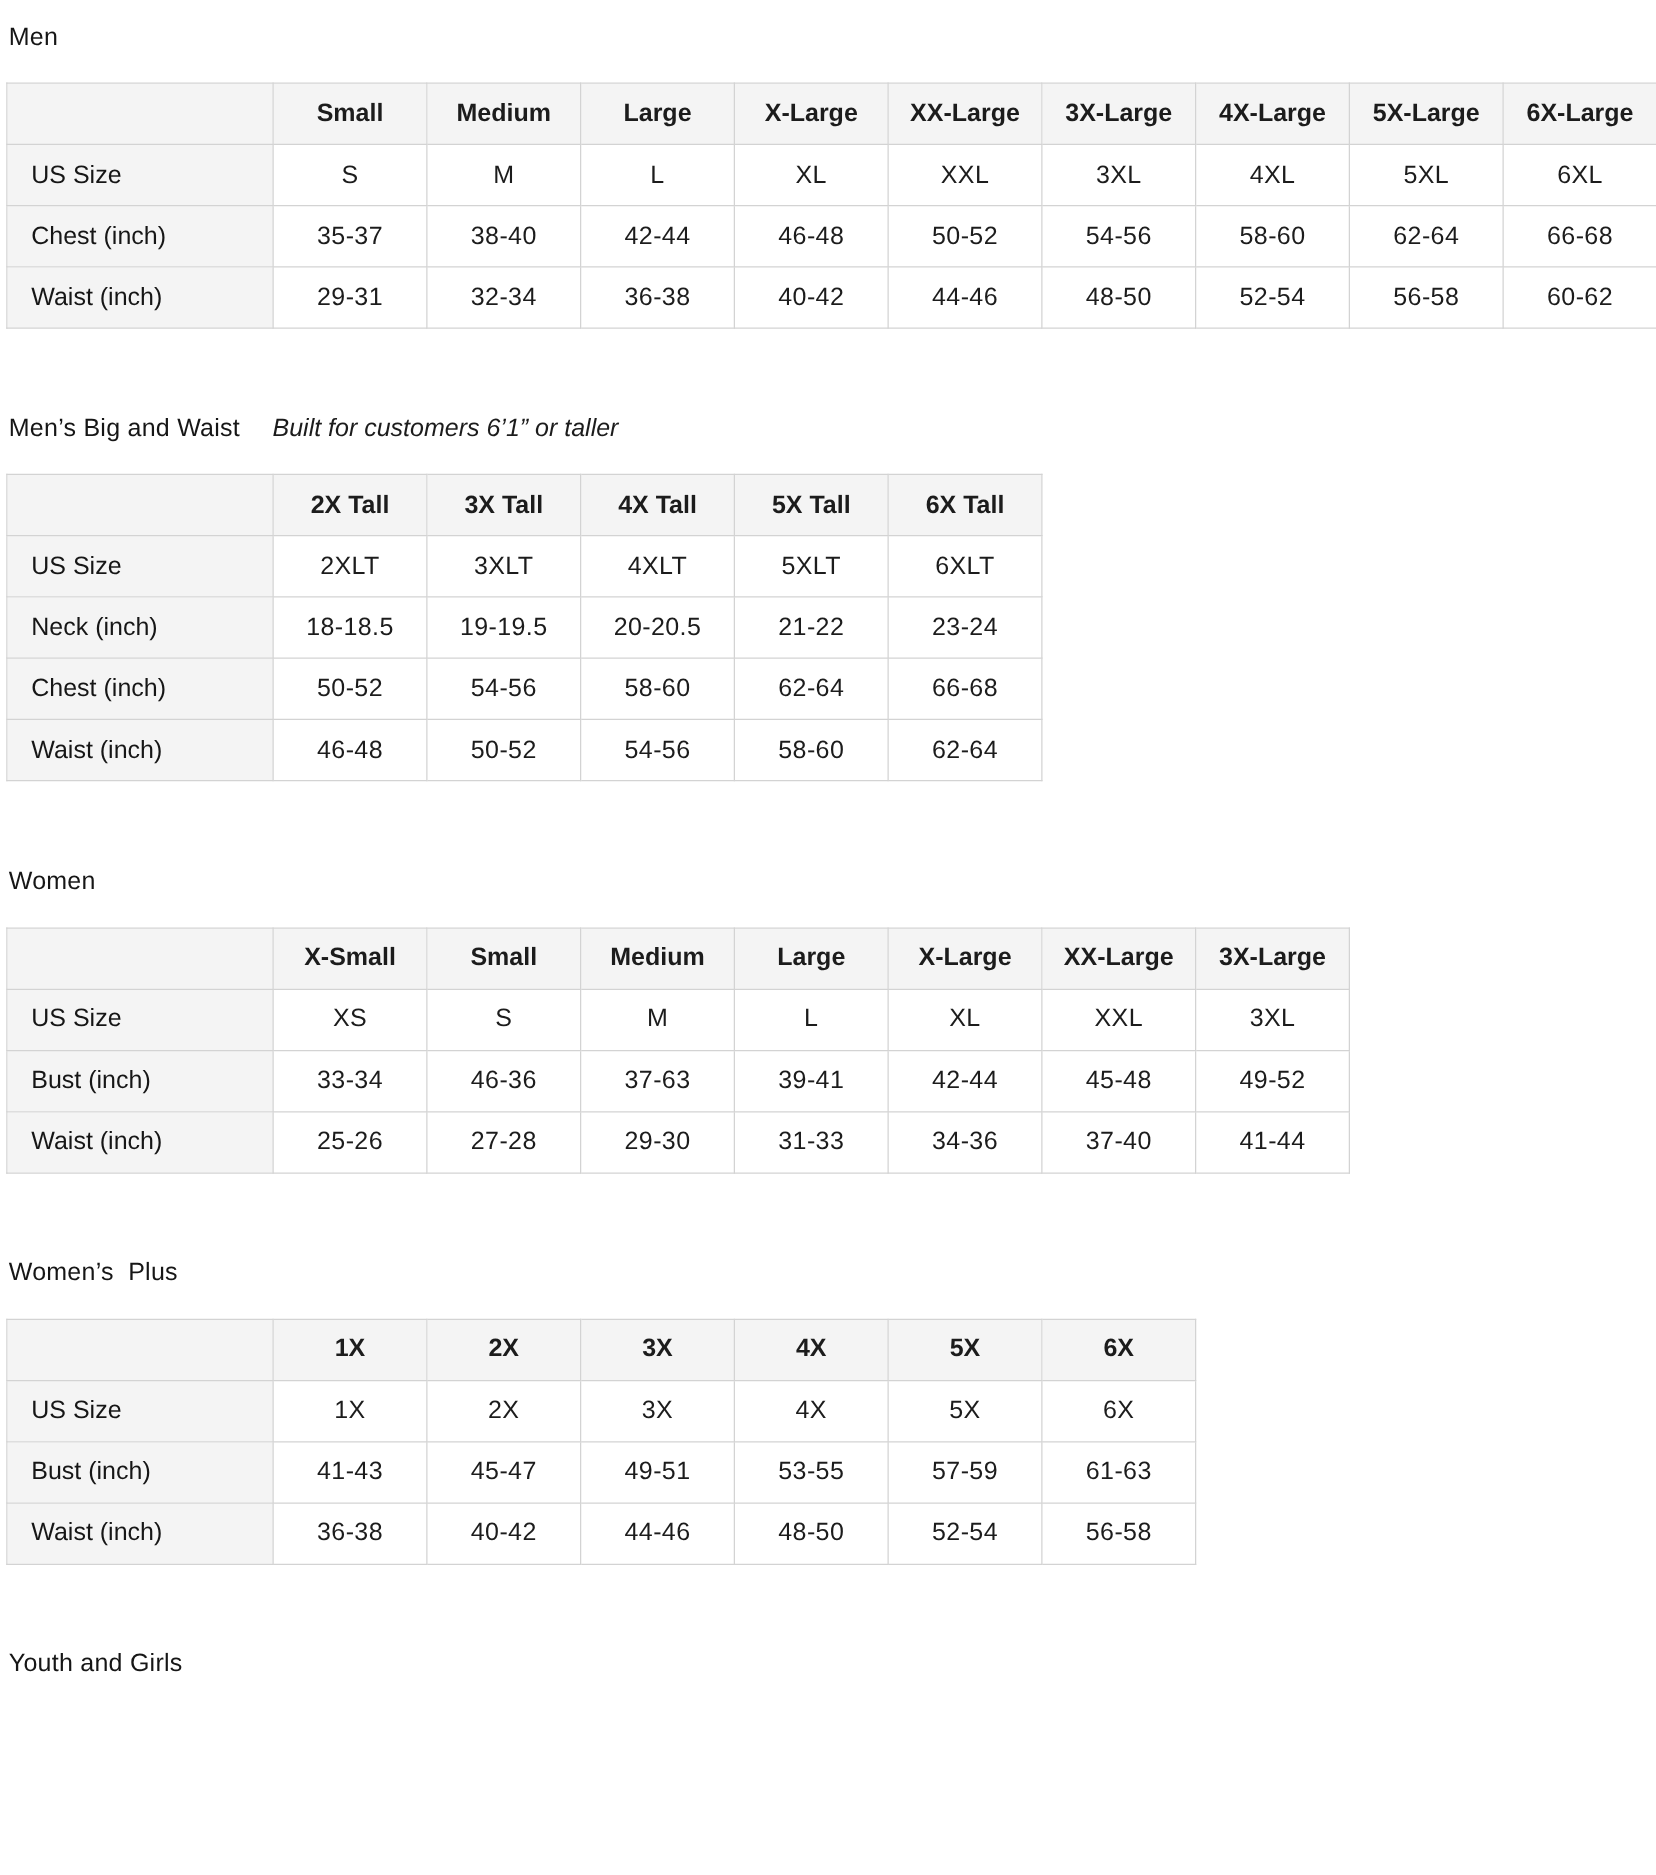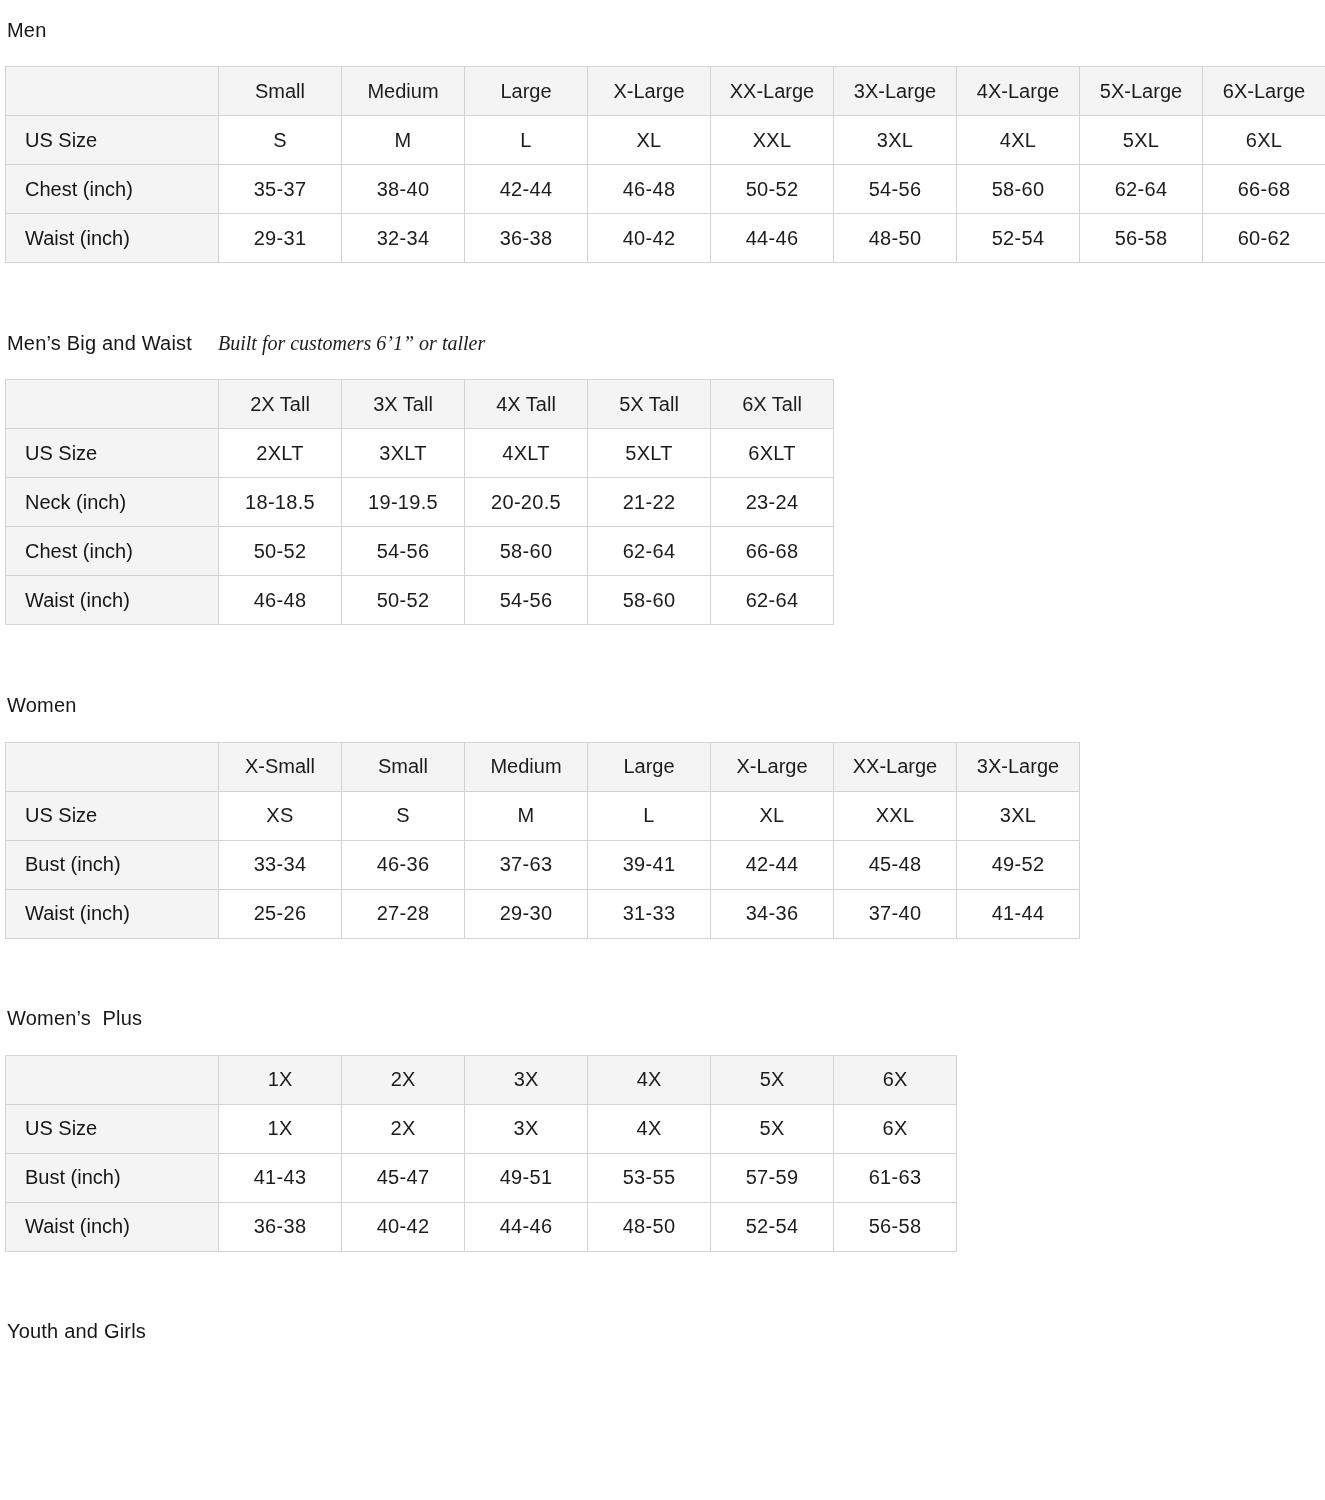--- a/index.html
+++ b/index.html
@@ -3,26 +3,26 @@
 <meta charset="utf-8">
 <style>
   html,body{margin:0;padding:0;background:#ffffff;color:#161616;
     font-family:"Liberation Sans", sans-serif;}
   .page{width:1319px;padding:2px 0 6px 5px;}
   section.size-section{margin-top:52px;}
   section.size-section:first-child{margin-top:0;}
   .sec-head{display:flex;align-items:baseline;gap:26px;margin:0 0 9px 2px;}
   .sec-title{font-size:20px;font-weight:400;line-height:1.1;color:#161616;
     white-space:pre-wrap;letter-spacing:.2px;}
-  .sec-subtitle{font-size:20px;font-style:italic;font-weight:400;color:#1c1c1c;font-family:Liberation Serif, serif;}
+  .sec-subtitle{font-size:20px;font-style:italic;font-weight:400;color:#1c1c1c;}
   table.size-table{border-collapse:collapse;table-layout:fixed;}
   .size-table th,.size-table td{border:1px solid #d3d3d3;height:48px;
     font-size:20px;font-weight:400;text-align:center;padding:0;color:#1c1c1c;
     overflow:hidden;white-space:nowrap;}
-  .size-table thead th{background:#f4f4f4;}
+  .size-table thead th{background:#f4f4f4;font-weight:bold;}
   .size-table td.row-label{background:#f4f4f4;text-align:left;
     padding-left:19px;font-weight:400;color:#161616;}
   .size-table td.val-cell{background:#ffffff;letter-spacing:.3px;}
 </style>
 </head>
 <body>
 
 <main class="page">
     <section class="size-section">
       <div class="sec-head">

